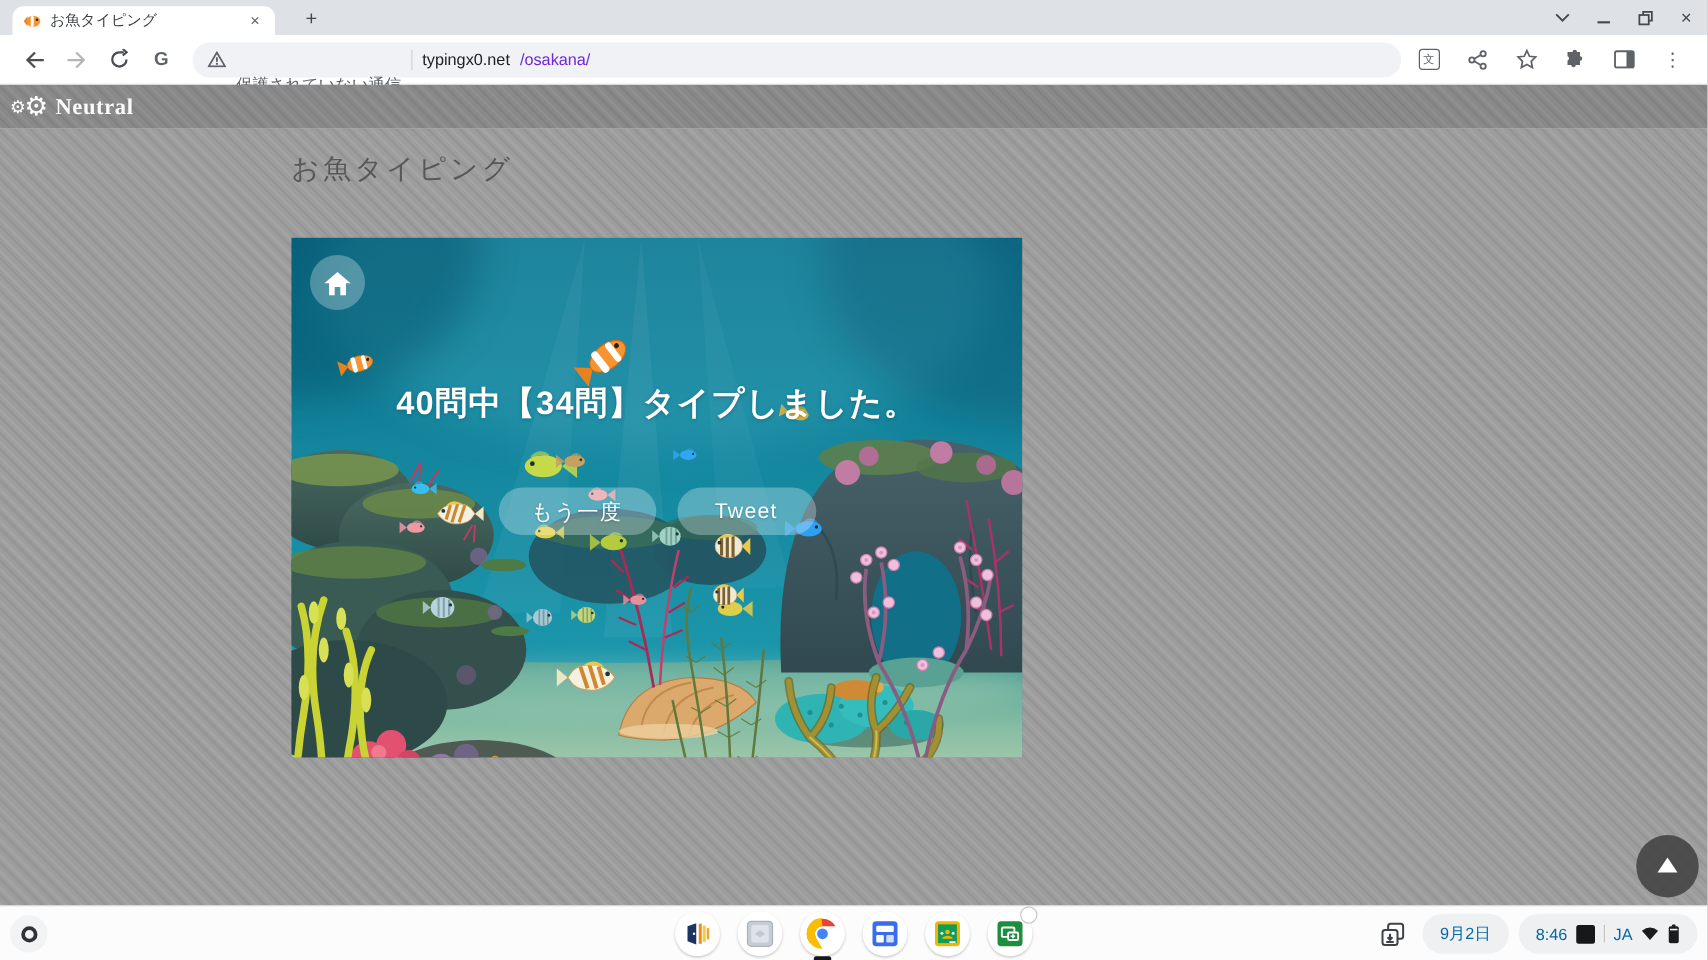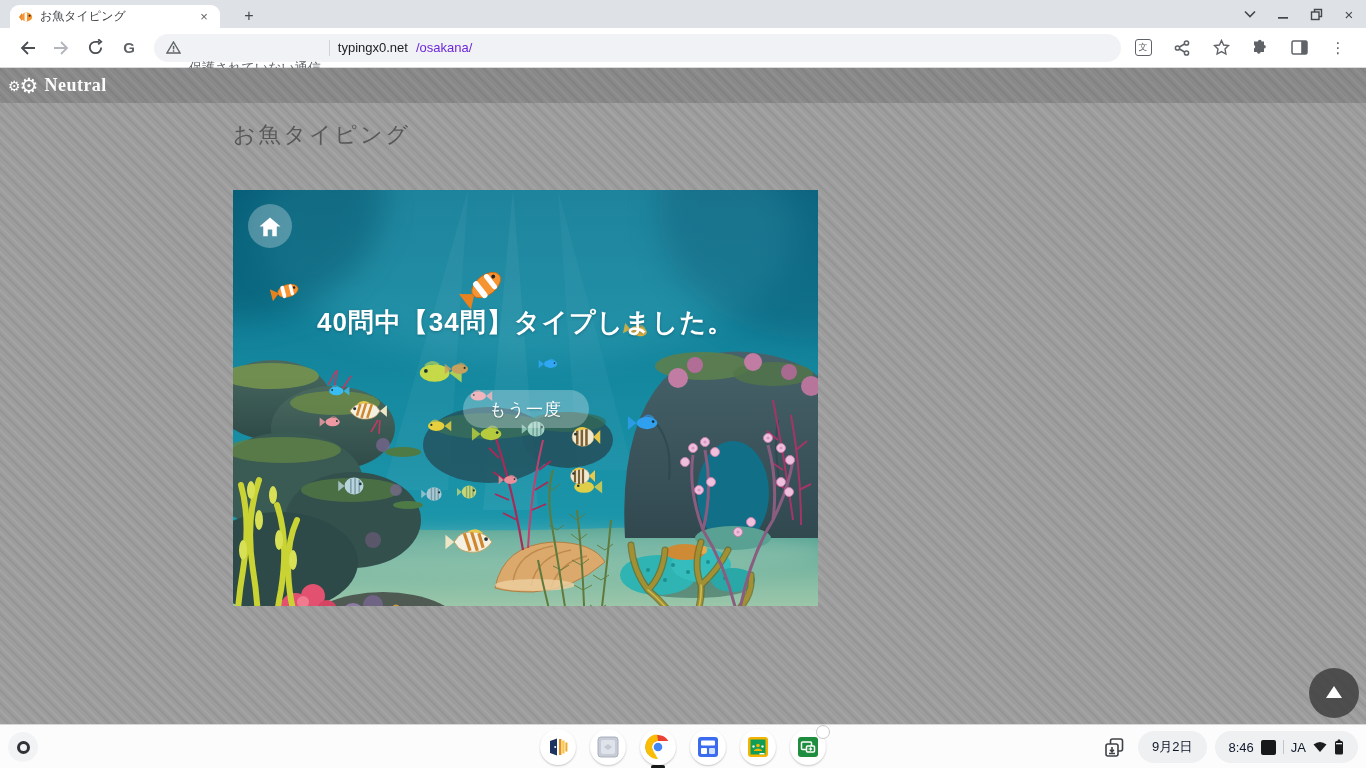--- a/index.html
+++ b/index.html
@@ -81,21 +81,21 @@
   .app { position:relative; width:36px; height:36px; border-radius:50%; background:#fff;
          box-shadow:0 1px 2px rgba(0,0,0,.22); display:flex; align-items:center; justify-content:center; }
   .app svg { display:block; }
   .chrome-dash { position:absolute; left:50%; transform:translateX(-50%); bottom:-4px; width:14px; height:4px;
                  background:#17181a; border-radius:2px; }
   .app-badge { position:absolute; right:-4px; top:-4px; width:14px; height:14px; border-radius:50%;
                background:#fff; border:1px solid #c9c9c9; }
   .tray { position:absolute; right:8px; top:6px; height:32px; display:flex; align-items:center; gap:8px; }
   .tote { width:32px; height:32px; display:flex; align-items:center; justify-content:center; }
   .pill { height:32px; border-radius:16px; background:#eff0f2; display:flex; align-items:center; padding:0 14px; gap:7px; }
-  .pill .txt { font-size:13px; color:#0f172a; }
+  .pill .txt { font-size:13px; color:#0369a1; }
   .blk-sq { width:15px; height:15px; background:#17181a; border-radius:2px; }
   .tray-div { width:1px; height:14px; background:#c3c5c9; }
 </style>
 </head>
 <body>
 
 <div class="screen">
 
   <div class="tabstrip">
     <div class="tab">
@@ -529,20 +529,21 @@
       </svg>
 
       <div class="home-btn">
         <svg width="24" height="21" viewBox="0 0 32 28">
           <path d="M16,2 L2,14 L7,14 L7,27 L25,27 L25,14 L30,14 Z M13,27 L13,18 L19,18 L19,27 Z" fill="#fff" fill-rule="evenodd"></path>
         </svg>
       </div>
       <div class="result">40問中【34問】タイプしました。</div>
       <div class="btn-row">
         <div class="sea-btn btn-retry">もう一度</div>
+        <div class="sea-btn btn-tweet">Tweet</div>
       </div>
     </div>
 
     <div class="scroll-top">
       <div class="tri"></div>
     </div>
   </div>
 
   <div class="shelf">
     <div class="launcher">

